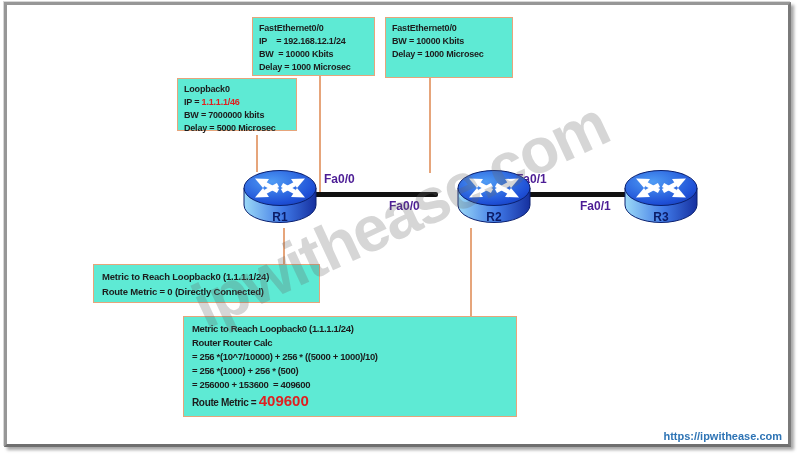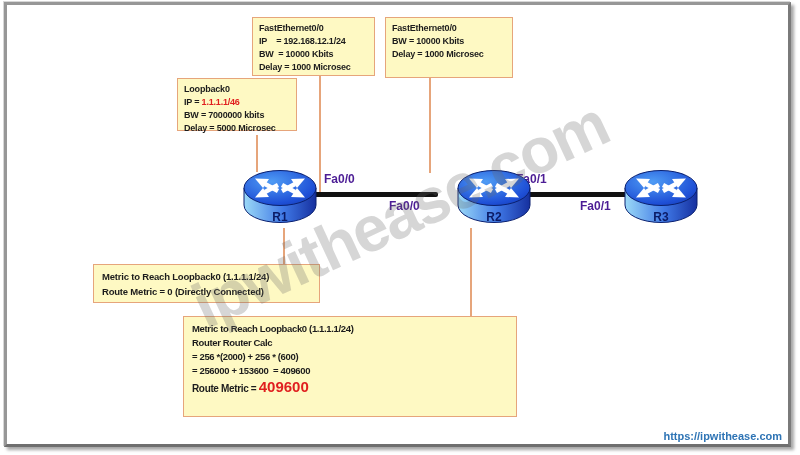--- a/index.html
+++ b/index.html
@@ -7,21 +7,21 @@
     width:800px;height:455px;position:relative;background:#ffffff;
     font-family:"Liberation Sans", sans-serif;overflow:hidden;
   }
   .frame{
     position:absolute;left:4px;top:2px;right:9px;bottom:8px;
     border:3px solid #979797;border-right-color:#7a7a7a;border-bottom-color:#6f6f6f;
     box-shadow:3px 3px 3px rgba(0,0,0,0.35), -1px -1px 0 #d8d8d8;
     pointer-events:none;
   }
   .box{
-    position:absolute;background:#fef9c3;border:1px solid #e6a57b;
+    position:absolute;background:#5eead4;border:1px solid #e6a57b;
     color:#1c1c1c;font-weight:bold;box-sizing:border-box;
   }
   .box .ln{white-space:pre;}
   .small{font-size:9px;line-height:13px;letter-spacing:-0.2px;padding:4px 6px;}
   .mid{font-size:9.5px;line-height:15px;letter-spacing:-0.2px;padding:4px 8px;}
   .calc{font-size:9.5px;line-height:14px;letter-spacing:-0.35px;padding:5px 8px;}
   .red{color:#e01f1f;}
   .rm-value{color:#e01f1f;font-size:15px;letter-spacing:0;}
   .rm-line{margin-top:2px;font-size:10px;}
   .connector{position:absolute;width:2px;background:#e6a57b;}
@@ -148,20 +148,21 @@
 </div>
 
 <div class="box mid" style="left:93px;top:264px;width:227px;height:39px;">
   <div class="ln">Metric to Reach Loopback0 (1.1.1.1/24)</div>
   <div class="ln">Route Metric = 0 (Directly Connected)</div>
 </div>
 
 <div class="box calc" style="left:183px;top:316px;width:334px;height:101px;">
   <div class="ln">Metric to Reach Loopback0 (1.1.1.1/24)</div>
   <div class="ln">Router Router Calc</div>
-  <div class="ln">= 256 *(2000) + 256 * (600)</div>
+  <div class="ln">= 256 *(10^7/10000) + 256 * ((5000 + 1000)/10)</div>
+  <div class="ln">= 256 *(1000) + 256 * (500)</div>
   <div class="ln">= 256000 + 153600  = 409600</div>
   <div class="ln rm-line"><span>Route Metric = </span><span class="rm-value">409600</span></div>
 </div>
 
 <div class="watermark">ipwithease.com</div>
 
 <a class="site-link" href="#">https://ipwithease.com</a>
 
 </body></html>

